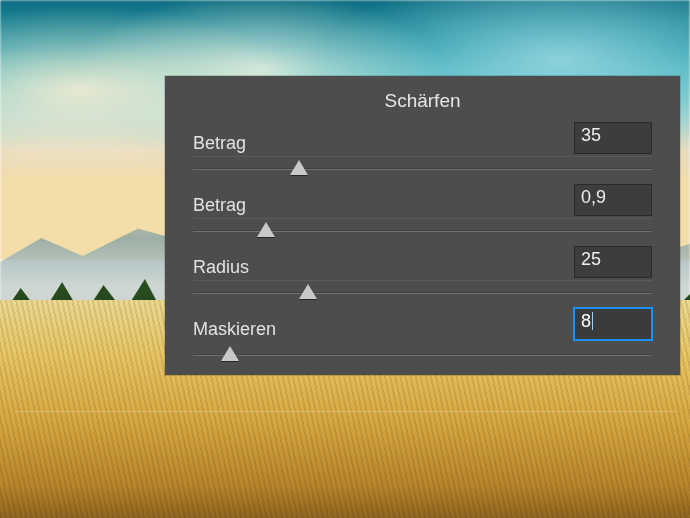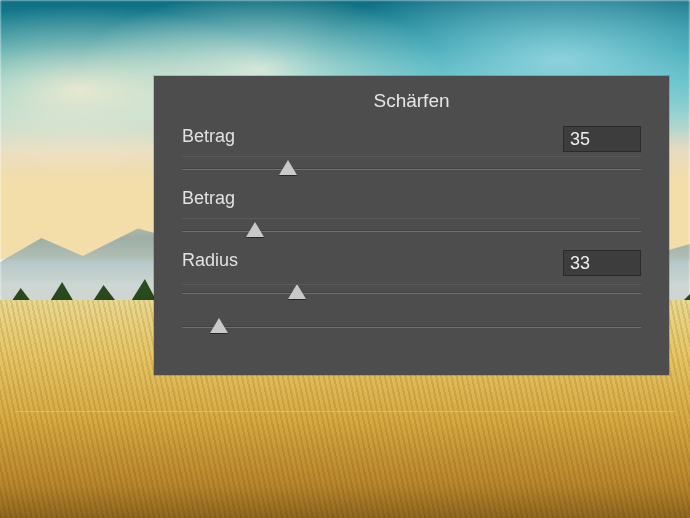--- a/index.html
+++ b/index.html
@@ -19,27 +19,27 @@
          background:linear-gradient(0deg,#1e3516 0%,#284a1e 60%,#2c5222 100%);
          clip-path:polygon(0 80%,3% 30%,6% 75%,9% 20%,12% 78%,15% 25%,18% 70%,21% 15%,24% 80%,27% 22%,30% 76%,34% 10%,37% 78%,40% 25%,44% 70%,47% 18%,50% 80%,54% 26%,57% 72%,60% 14%,64% 80%,67% 26%,70% 70%,74% 18%,77% 82%,80% 28%,84% 70%,87% 16%,90% 80%,94% 30%,97% 74%,100% 40%,100% 100%,0 100%);
          filter:blur(.4px)}
   .field{position:absolute;left:0;right:0;top:300px;bottom:0;
          background:linear-gradient(180deg,#e9d890 0%,#e6c565 25%,#d6a941 55%,#b7862c 85%,#8f6620 100%)}
   .field::after{content:"";position:absolute;inset:0;
          background:repeating-linear-gradient(78deg,rgba(120,80,20,.22) 0 2px,rgba(0,0,0,0) 2px 5px);
          mix-blend-mode:multiply;opacity:.65}
   .hline{position:absolute;left:15px;right:15px;top:411px;height:0;border-top:1px solid rgba(230,225,200,.35)}
 
-  .panel{position:absolute;left:154px;top:76px;width:515px;height:299px;background:#4d4d4d;color:#ddd;
+  .panel{position:absolute;left:165px;top:76px;width:515px;height:299px;background:#4d4d4d;color:#ddd;
          box-sizing:border-box;padding:10px 28px 11px 28px;box-shadow:0 0 0 1px rgba(0,0,0,.15)}
   .panel-title{text-align:center;font-size:19px;color:#e6e6e6;margin:4px 0 14px}
   .row{position:relative;height:62px}
-  .row-head{display:flex;justify-content:space-between;align-items:flex-start;height:28px}
+  .row-head{display:flex;justify-content:space-between;align-items:flex-end;height:28px}
   .row-label{font-size:18px;color:#e2e2e2}
-  .val{width:78px;height:26px;box-sizing:border-box;background:#3d3d3d;border:1px solid #2a2a2a;
+  .val{width:78px;height:32px;box-sizing:border-box;background:#3d3d3d;border:1px solid #2a2a2a;
        color:#eee;font-size:18px;padding:0 6px;line-height:24px;outline:none}
   .val.focused{border:1px solid #1e90ff;box-shadow:0 0 0 1px #1e90ff;color:#fff;background:#3a3a3a}
   .val.focused .caret{display:inline-block;width:1px;height:18px;background:#9ecfff;vertical-align:-3px;margin-left:1px}
   .track-wrap{position:relative;height:22px;margin-top:4px}
   .track{position:absolute;left:0;right:0;top:10px;height:2px;background:#6f6f6f;box-shadow:inset 0 1px 0 rgba(0,0,0,.4)}
   .track-sep{position:absolute;left:0;right:0;top:-32px;height:1px;background:#5a5a5a}
   .thumb{position:absolute;top:2px;width:0;height:0;border-left:9px solid transparent;border-right:9px solid transparent;
          border-bottom:15px solid #c9c9c9;transform:translateX(-9px);filter:drop-shadow(0 1px 0 rgba(0,0,0,.5));cursor:pointer}
 </style>
 </head>
@@ -64,39 +64,44 @@
     <div class="track-wrap">
       <div class="track"></div>
       <div class="thumb" style="left: 23%;"></div>
     </div>
   </div>
 
   <div class="row">
     <div class="track-sep"></div>
     <div class="row-head">
       <div class="row-label">Betrag</div>
+      <div class="val">0,9</div>
     </div>
     <div class="track-wrap">
       <div class="track"></div>
       <div class="thumb" style="left: 16%;"></div>
     </div>
   </div>
 
   <div class="row">
     <div class="track-sep"></div>
     <div class="row-head">
       <div class="row-label">Radius</div>
-      <div class="val">33</div>
+      <div class="val">25</div>
     </div>
     <div class="track-wrap">
       <div class="track"></div>
       <div class="thumb" style="left: 25%;"></div>
     </div>
   </div>
 
   <div class="row">
     <div class="track-sep"></div>
+    <div class="row-head">
+      <div class="row-label">Maskieren</div>
+      <div class="val focused"><span>8</span><span class="caret"></span></div>
+    </div>
     <div class="track-wrap">
       <div class="track"></div>
       <div class="thumb" style="left: 8%;"></div>
     </div>
   </div>
 </div>
 
 </body></html>

